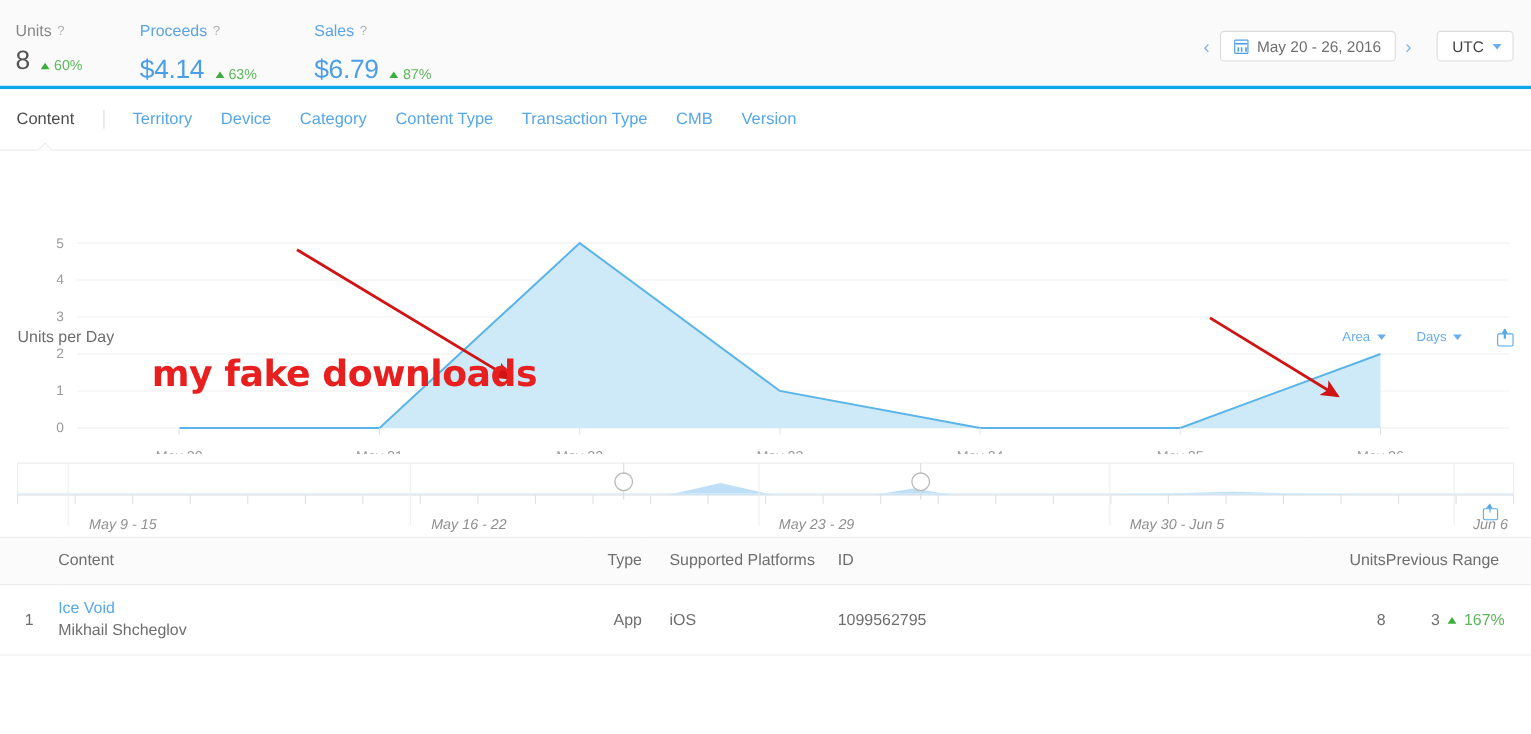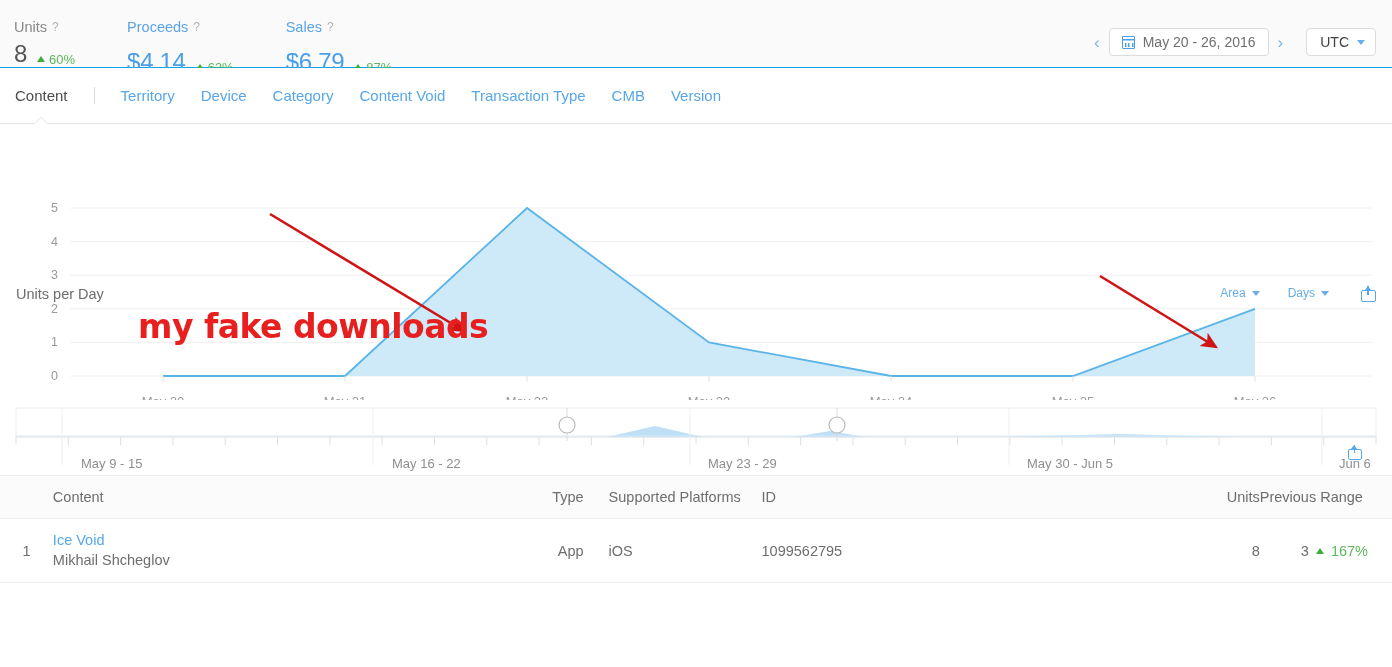--- a/index.html
+++ b/index.html
@@ -8,25 +8,25 @@
     width: 1392px; height: 667px;
     background: #ffffff;
     font-family: "Liberation Sans", "DejaVu Sans", sans-serif;
     -webkit-font-smoothing: antialiased;
     overflow: hidden;
   }
 
   
   #metric-bar {
     position: relative;
-    height: 68px;
+    height: 81px;
     background: #fafafa;
-    border-bottom: 1px solid #0ea5e9;
-    display: flex;
-    align-items: flex-start;
+    border-bottom: 3px solid #0ea5e9;
+    display: flex;
+    align-items: center;
   }
   .metrics {
     display: flex;
     padding-left: 14px;
     padding-top: 18px;
     gap: 0px;
   }
   .metric {
     position: relative;
     padding: 0 22px 0 0;
@@ -216,21 +216,21 @@
     position: absolute;
     color: #e81f1f;
     font-weight: bold;
     white-space: nowrap;
     font-family: "DejaVu Sans", "Liberation Sans", sans-serif;
   }
   #ann-fake { left: 138px; top: 183px; font-size: 33px; letter-spacing: -0.5px; }
   #ann-real { left: 998px; top: 238px; font-size: 33px; letter-spacing: -0.5px; }
 
   
-  #navigator { position: relative; height: 75px; background: #fff; }
+  #navigator { position: relative; height: 75px; background: #fff; font-style: italic; }
 
   
   #table-area { position: relative; background: #fff; }
   #table-export {
     position: absolute; right: 30px; top: -32px;
   }
   table#content-table {
     width: 100%;
     border-collapse: collapse;
     font-size: 14.5px;
@@ -333,21 +333,21 @@
     </div>
   </div>
 </div>
 
 <div id="tabs-bar">
   <div class="tab active">Content</div>
   <div class="tab-div"></div>
   <div class="tab">Territory</div>
   <div class="tab">Device</div>
   <div class="tab">Category</div>
-  <div class="tab">Content Void</div>
+  <div class="tab">Content Type</div>
   <div class="tab">Transaction Type</div>
   <div class="tab">CMB</div>
   <div class="tab">Version</div>
   <div class="tab-notch"></div>
 </div>
 
 <div id="chart-panel">
   <div id="chart-title">Units per Day</div>
 
   <div id="chart-tools">

